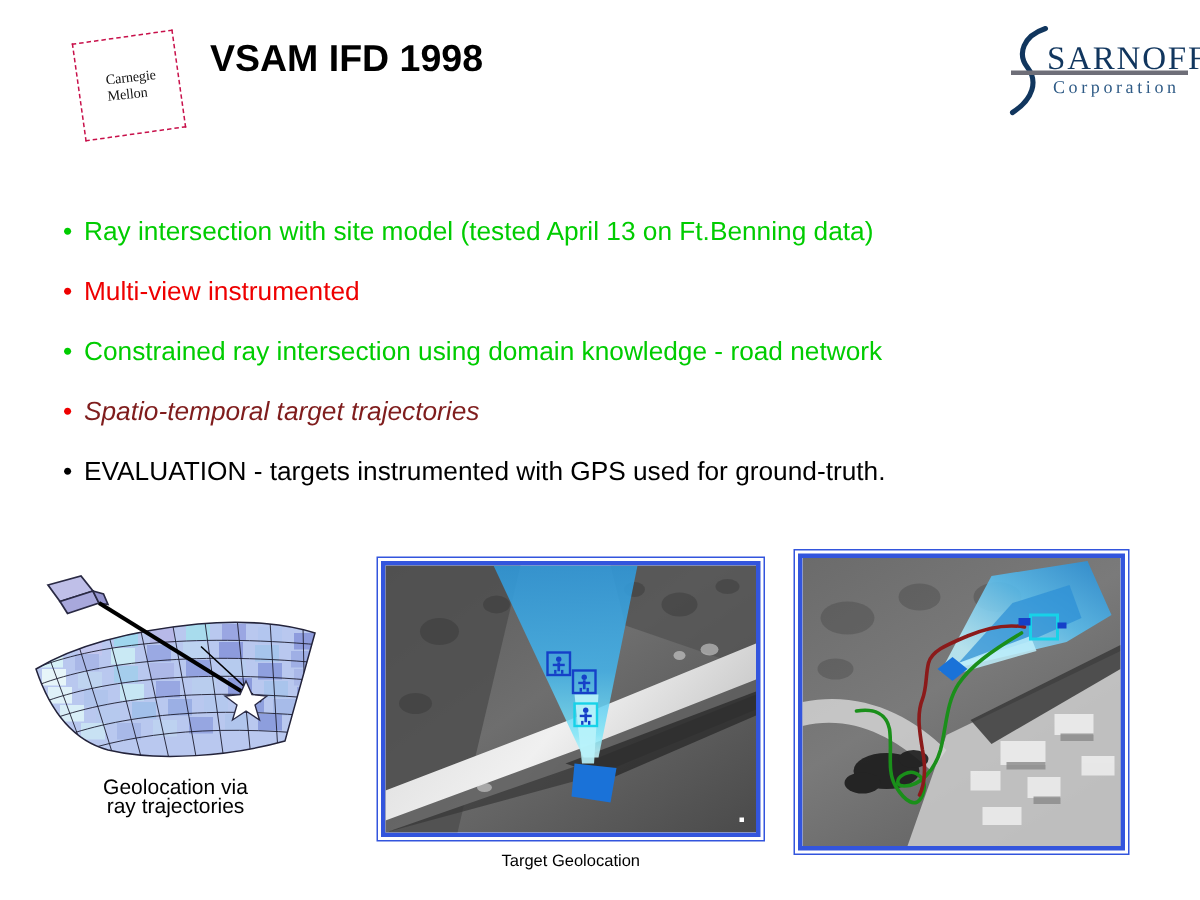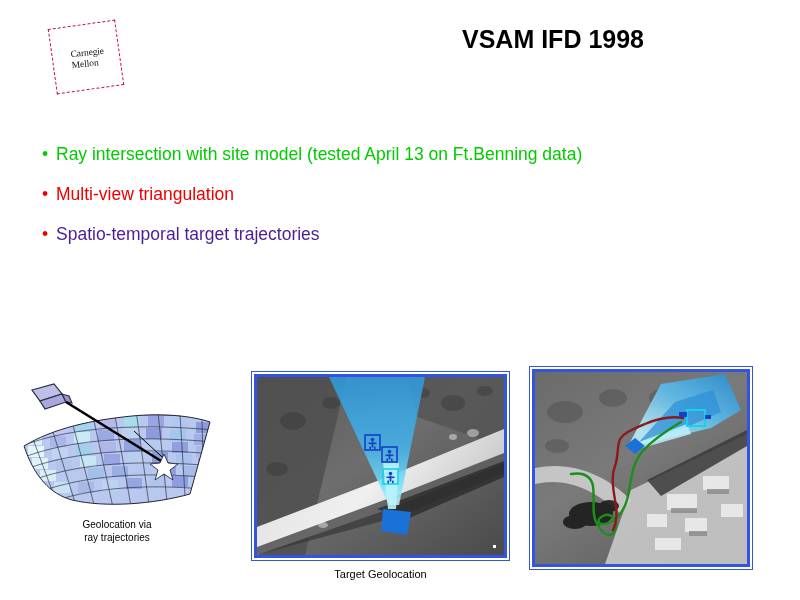--- a/index.html
+++ b/index.html
@@ -90,24 +90,24 @@
     font-family: "Liberation Serif", serif;
     font-size: 12px;
     letter-spacing: 2.4px;
     color: #2f5b86;
     line-height: 13px;
   }
 
   
   #title-block {
     position: absolute;
-    left: 124px;
+    left: 140px;
     top: 22px;
     width: 520px;
-    text-align: right;
+    text-align: left;
   }
   .title-line {
     font-size: 25px;
     font-weight: bold;
     color: #000000;
     line-height: 34px;
     white-space: nowrap;
   }
 
   
@@ -168,21 +168,21 @@
     position: absolute;
     left: 0;
     top: 0;
   }
   #mesh-caption {
     position: absolute;
     left: 8px;
     top: 142px;
     width: 190px;
     text-align: center;
-    font-size: 10px;
+    font-size: 14px;
     line-height: 13px;
     color: #000000;
   }
 
   
   #fig-geoloc {
     left: 222px;
     top: 371px;
     margin-left: 29px;
   }
@@ -198,34 +198,48 @@
 <div id="slide" style="background: rgb(255, 255, 255);">
 
   <div id="cmu-logo">
     <div id="cmu-square" style="border-color: rgb(200, 16, 74);"></div>
     <div id="cmu-text">
       <div>Carnegie</div>
       <div>Mellon</div>
     </div>
   </div>
 
+  <div id="sarnoff-logo">
+    <svg id="sarnoff-swoosh" viewBox="0 0 30 62">
+      <path d="M25 3 C10 8, 6 20, 13 29 C20 38, 17 50, 3 59" stroke="#11365e" stroke-width="3.4" fill="none" stroke-linecap="round"></path>
+    </svg>
+    <div id="sarnoff-rule" style="background: rgb(110, 110, 120);"></div>
+    <div id="sarnoff-name" style="color: rgb(17, 54, 94);">SARNOFF</div>
+    <div id="sarnoff-sub">Corporation</div>
+  </div>
 
   <div id="title-block" style="color: rgb(0, 0, 0);">
     <div class="title-line">VSAM IFD 1998</div>
   </div>
 
   <div id="bullets">
     <div class="bullet-row">
       <span class="bullet-dot" style="color: rgb(0, 204, 0);">•</span><span class="bullet-text" style="color: rgb(0, 204, 0);">Ray intersection with site model (tested April 13 on Ft.Benning data)</span>
     </div>
     <div class="bullet-row">
-      <span class="bullet-dot" style="color: rgb(238, 0, 0);">•</span><span class="bullet-text" style="color: rgb(238, 0, 0);">Multi-view triangulation</span>
+      <span class="bullet-dot" style="color: rgb(238, 0, 0);">•</span><span class="bullet-text" style="color: rgb(238, 0, 0);">Multi-view instrumented</span>
     </div>
     <div class="bullet-row">
-      <span class="bullet-dot" style="color: rgb(238, 0, 0);">•</span><span class="bullet-text" style="color: #4c1d95;">Spatio-temporal target trajectories</span>
+      <span class="bullet-dot" style="color: rgb(0, 204, 0);">•</span><span class="bullet-text" style="color: rgb(0, 204, 0);">Constrained ray intersection using domain knowledge - road network</span>
+    </div>
+    <div class="bullet-row">
+      <span class="bullet-dot" style="color: rgb(238, 0, 0);">•</span><span class="bullet-text" style="color: #7f1d1d; font-style: italic;">Spatio-temporal target trajectories</span>
+    </div>
+    <div class="bullet-row">
+      <span class="bullet-dot" style="color: rgb(0, 0, 0);">•</span><span class="bullet-text" style="color: rgb(0, 0, 0);">EVALUATION - targets instrumented with GPS used for ground-truth.</span>
     </div>
   </div>
 
   <div class="figure" id="fig-mesh">
     <svg id="mesh-canvas" width="205" height="145" viewBox="0 0 205 145">
       <defs>
         <clipPath id="surfclip">
           <path d="M10 70 C40 52, 78 44, 118 40 C150 37, 178 40, 196 46
                    L176 118 C140 128, 92 132, 58 124 C36 118, 20 100, 10 70 Z"></path>
         </clipPath>

